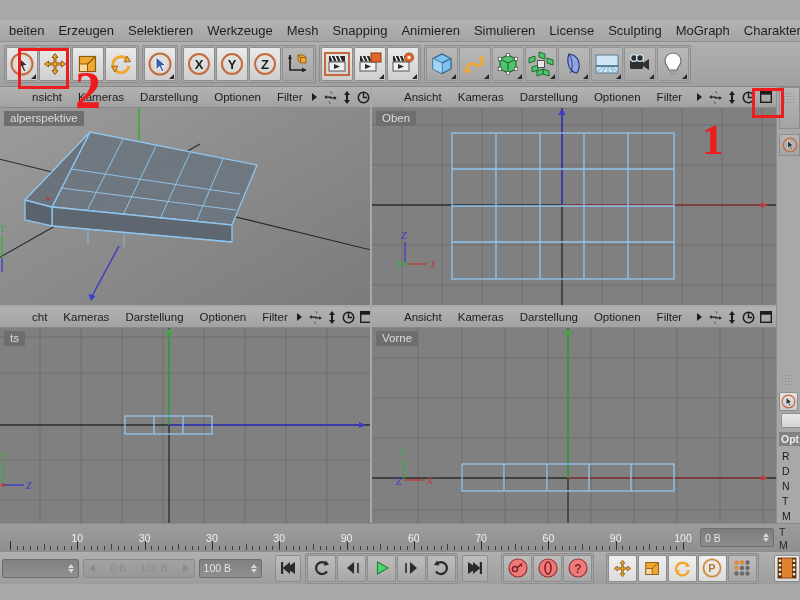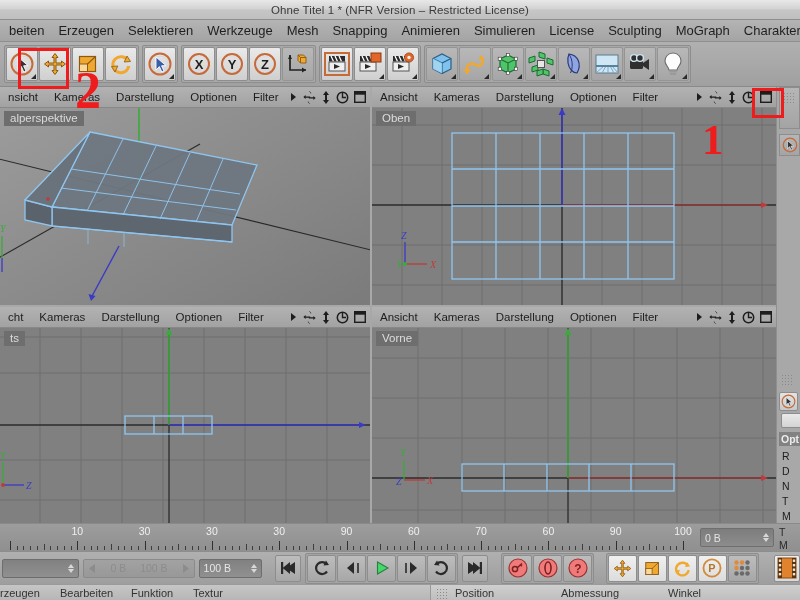--- a/index.html
+++ b/index.html
@@ -62,20 +62,21 @@
   .vp-tl{ left:0; top:0; width:370px; height:218px; }
   .vp-tr{ left:372px; top:0; width:404px; height:218px; }
   .vp-bl{ left:0; top:220px; width:370px; height:216px; }
   .vp-br{ left:372px; top:220px; width:404px; height:216px; }
 
   .vpmenu{
     position:relative; height:21px; width:100%;
     background:linear-gradient(to bottom,#b2b2b2,#a2a2a2);
     display:flex; align-items:center; white-space:nowrap; overflow:hidden;
     border-bottom:1px solid #888;
+    padding-left:24px;
   }
   .vpmenu .vm{ padding:0 8px; font-size:11.5px; color:#1d1d1d; }
   .vpmenu .vicons{ margin-left:auto; display:flex; align-items:center; gap:5px; padding-right:4px; }
   .vpmenu .vicons svg{ display:block; }
 
   .vpbody{ position:relative; width:100%; height:calc(100% - 21px);
            background:#808080; overflow:hidden; }
   .vplabel{
     position:absolute; left:4px; top:3px; z-index:6;
     background:#6e6e6e; color:#dcdcdc; font-size:11.5px;
@@ -113,21 +114,21 @@
   .optrow{ font-size:10.5px; color:#1c1c1c; padding-left:5px; line-height:15px; }
 
   
   .timeline{
     position:absolute; left:0; top:523px; width:800px; height:28px;
     background:linear-gradient(to bottom,#9d9d9d,#8f8f8f);
     border-top:1px solid #8a8a8a;
   }
   .tlruler{ position:absolute; left:0; top:0; width:697px; height:28px; }
   .tlruler .tick{ position:absolute; bottom:2px; width:1px; background:#3a3a3a; }
-  .tlruler .num{ position:absolute; top:1px; font-size:10.5px; color:#efefef;
+  .tlruler .num{ position:absolute; top:8px; font-size:10.5px; color:#efefef;
                  transform:translateX(-50%); }
   .tlfield{
     position:absolute; left:700px; top:4px; width:74px; height:19px;
     background:linear-gradient(to bottom,#7d7d7d,#8c8c8c);
     border:1px solid #6f6f6f; border-radius:2px;
     display:flex;align-items:center; padding:0 4px;
     color:#e2e2e2; font-size:10.5px;
   }
   .spin{ margin-left:auto; display:flex; flex-direction:column; gap:1px; }
   .spin i{ display:block; width:0;height:0;border-left:3px solid transparent;
@@ -183,23 +184,20 @@
     position:absolute; z-index:51; color:#ee1c1c;
     font-family:"Liberation Serif", serif; font-weight:bold;
     line-height:1;
   }
 </style>
 </head>
 <body>
 
 <div id="app">
 
-  <div class="titlebar">
-    <span class="title">Ohne Titel 1 * (NFR Version – Restricted License)</span>
-  </div>
 
   <div class="mainmenu" id="mainmenu">
       <span class="mi">beiten</span>
       <span class="mi">Erzeugen</span>
       <span class="mi">Selektieren</span>
       <span class="mi">Werkzeuge</span>
       <span class="mi">Mesh</span>
       <span class="mi">Snapping</span>
       <span class="mi">Animieren</span>
       <span class="mi">Simulieren</span>
@@ -1018,30 +1016,18 @@
           <rect x="15.8" y="2.5" width="2.4" height="2.4"></rect>
             <rect x="15.8" y="7" width="2.4" height="2.4"></rect>
           <rect x="15.8" y="11.5" width="2.4" height="2.4"></rect>
             <rect x="15.8" y="16" width="2.4" height="2.4"></rect>
         </g>
       </svg>
       <span class="corner"></span>
     </div>
   </div>
 
-  <div class="statusbar">
-    <span class="sm" style="left:0px;">rzeugen</span>
-    <span class="sm" style="left:60px;">Bearbeiten</span>
-    <span class="sm" style="left:131px;">Funktion</span>
-    <span class="sm" style="left:193px;">Textur</span>
-    <div class="coordpanel">
-      <div class="gripdots" style="position:absolute;left:5px;top:3px;"></div>
-      <span class="sm" style="left:24px;">Position</span>
-      <span class="sm" style="left:130px;">Abmessung</span>
-      <span class="sm" style="left:237px;">Winkel</span>
-    </div>
-  </div>
 
   <div class="redbox" style="left:18px; top:48px; width:51px; height:41px;"></div>
   <div class="redbox" style="left:752px; top:88px; width:32px; height:30px;"></div>
   <span class="rednum" style="left:75px; top:65px; font-size:52px;">2</span>
 
 </div>
 
 </body></html>

